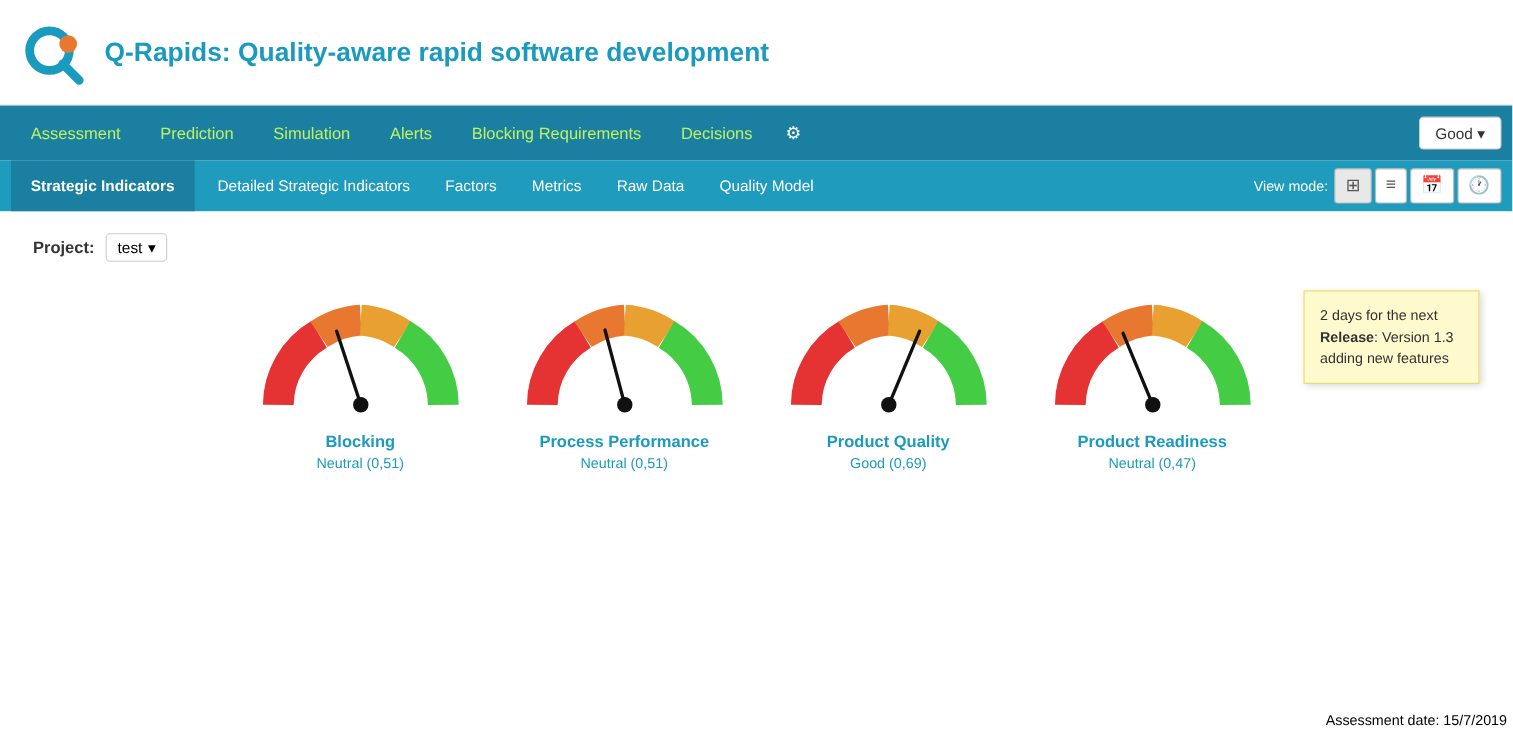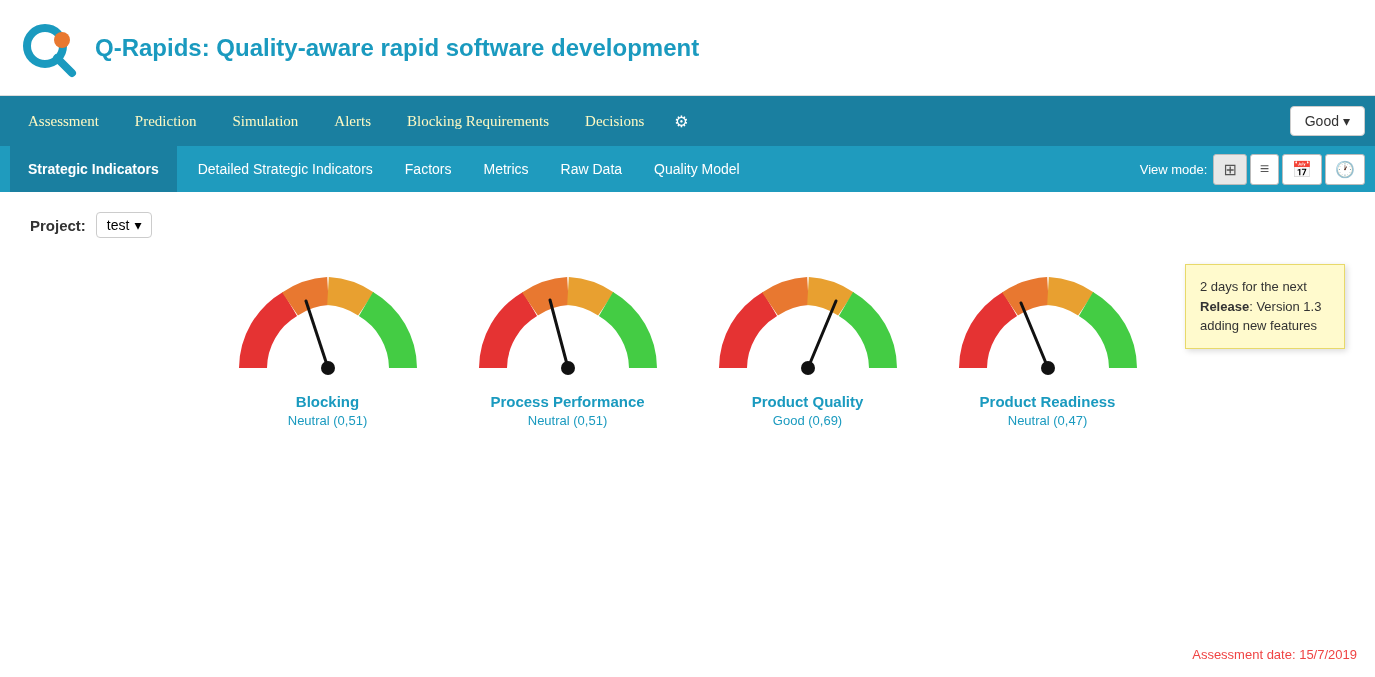--- a/index.html
+++ b/index.html
@@ -28,28 +28,27 @@
 
     
     .main-nav {
       background: #1a7fa0;
       display: flex;
       align-items: center;
       padding: 0 10px;
       height: 50px;
     }
     .main-nav .nav-item {
-      color: #fef9c3;
+      color: #bef264;
       padding: 14px 18px;
       cursor: pointer;
       font-size: 15px;
       font-weight: 500;
       text-decoration: none;
       white-space: nowrap;
-      font-family: Liberation Serif, serif;
     }
     .main-nav .nav-spacer { flex: 1; }
     .help-btn {
       background: #fff;
       color: #333;
       border: 1px solid #ccc;
       padding: 6px 14px;
       border-radius: 4px;
       cursor: pointer;
       font-size: 14px;
@@ -169,23 +168,23 @@
       color: #333;
       line-height: 1.5;
       box-shadow: 2px 2px 6px rgba(0,0,0,0.15);
     }
     .sticky-note strong { font-weight: bold; }
 
     
     .assessment-date {
       position: fixed;
       bottom: 15px;
-      right: 18px;
+      right: 5px;
       font-size: 13px;
-      color: #ef4444;
+      color: #000000;
     }
   </style>
 </head>
 <body>
 
 <div class="app-header">
   <svg class="app-logo" viewBox="0 0 60 60">
 
     <circle cx="25" cy="28" r="18" fill="none" stroke="#1a9abf" stroke-width="8"></circle>
     <line x1="37" y1="40" x2="52" y2="55" stroke="#1a9abf" stroke-width="8" stroke-linecap="round"></line>

